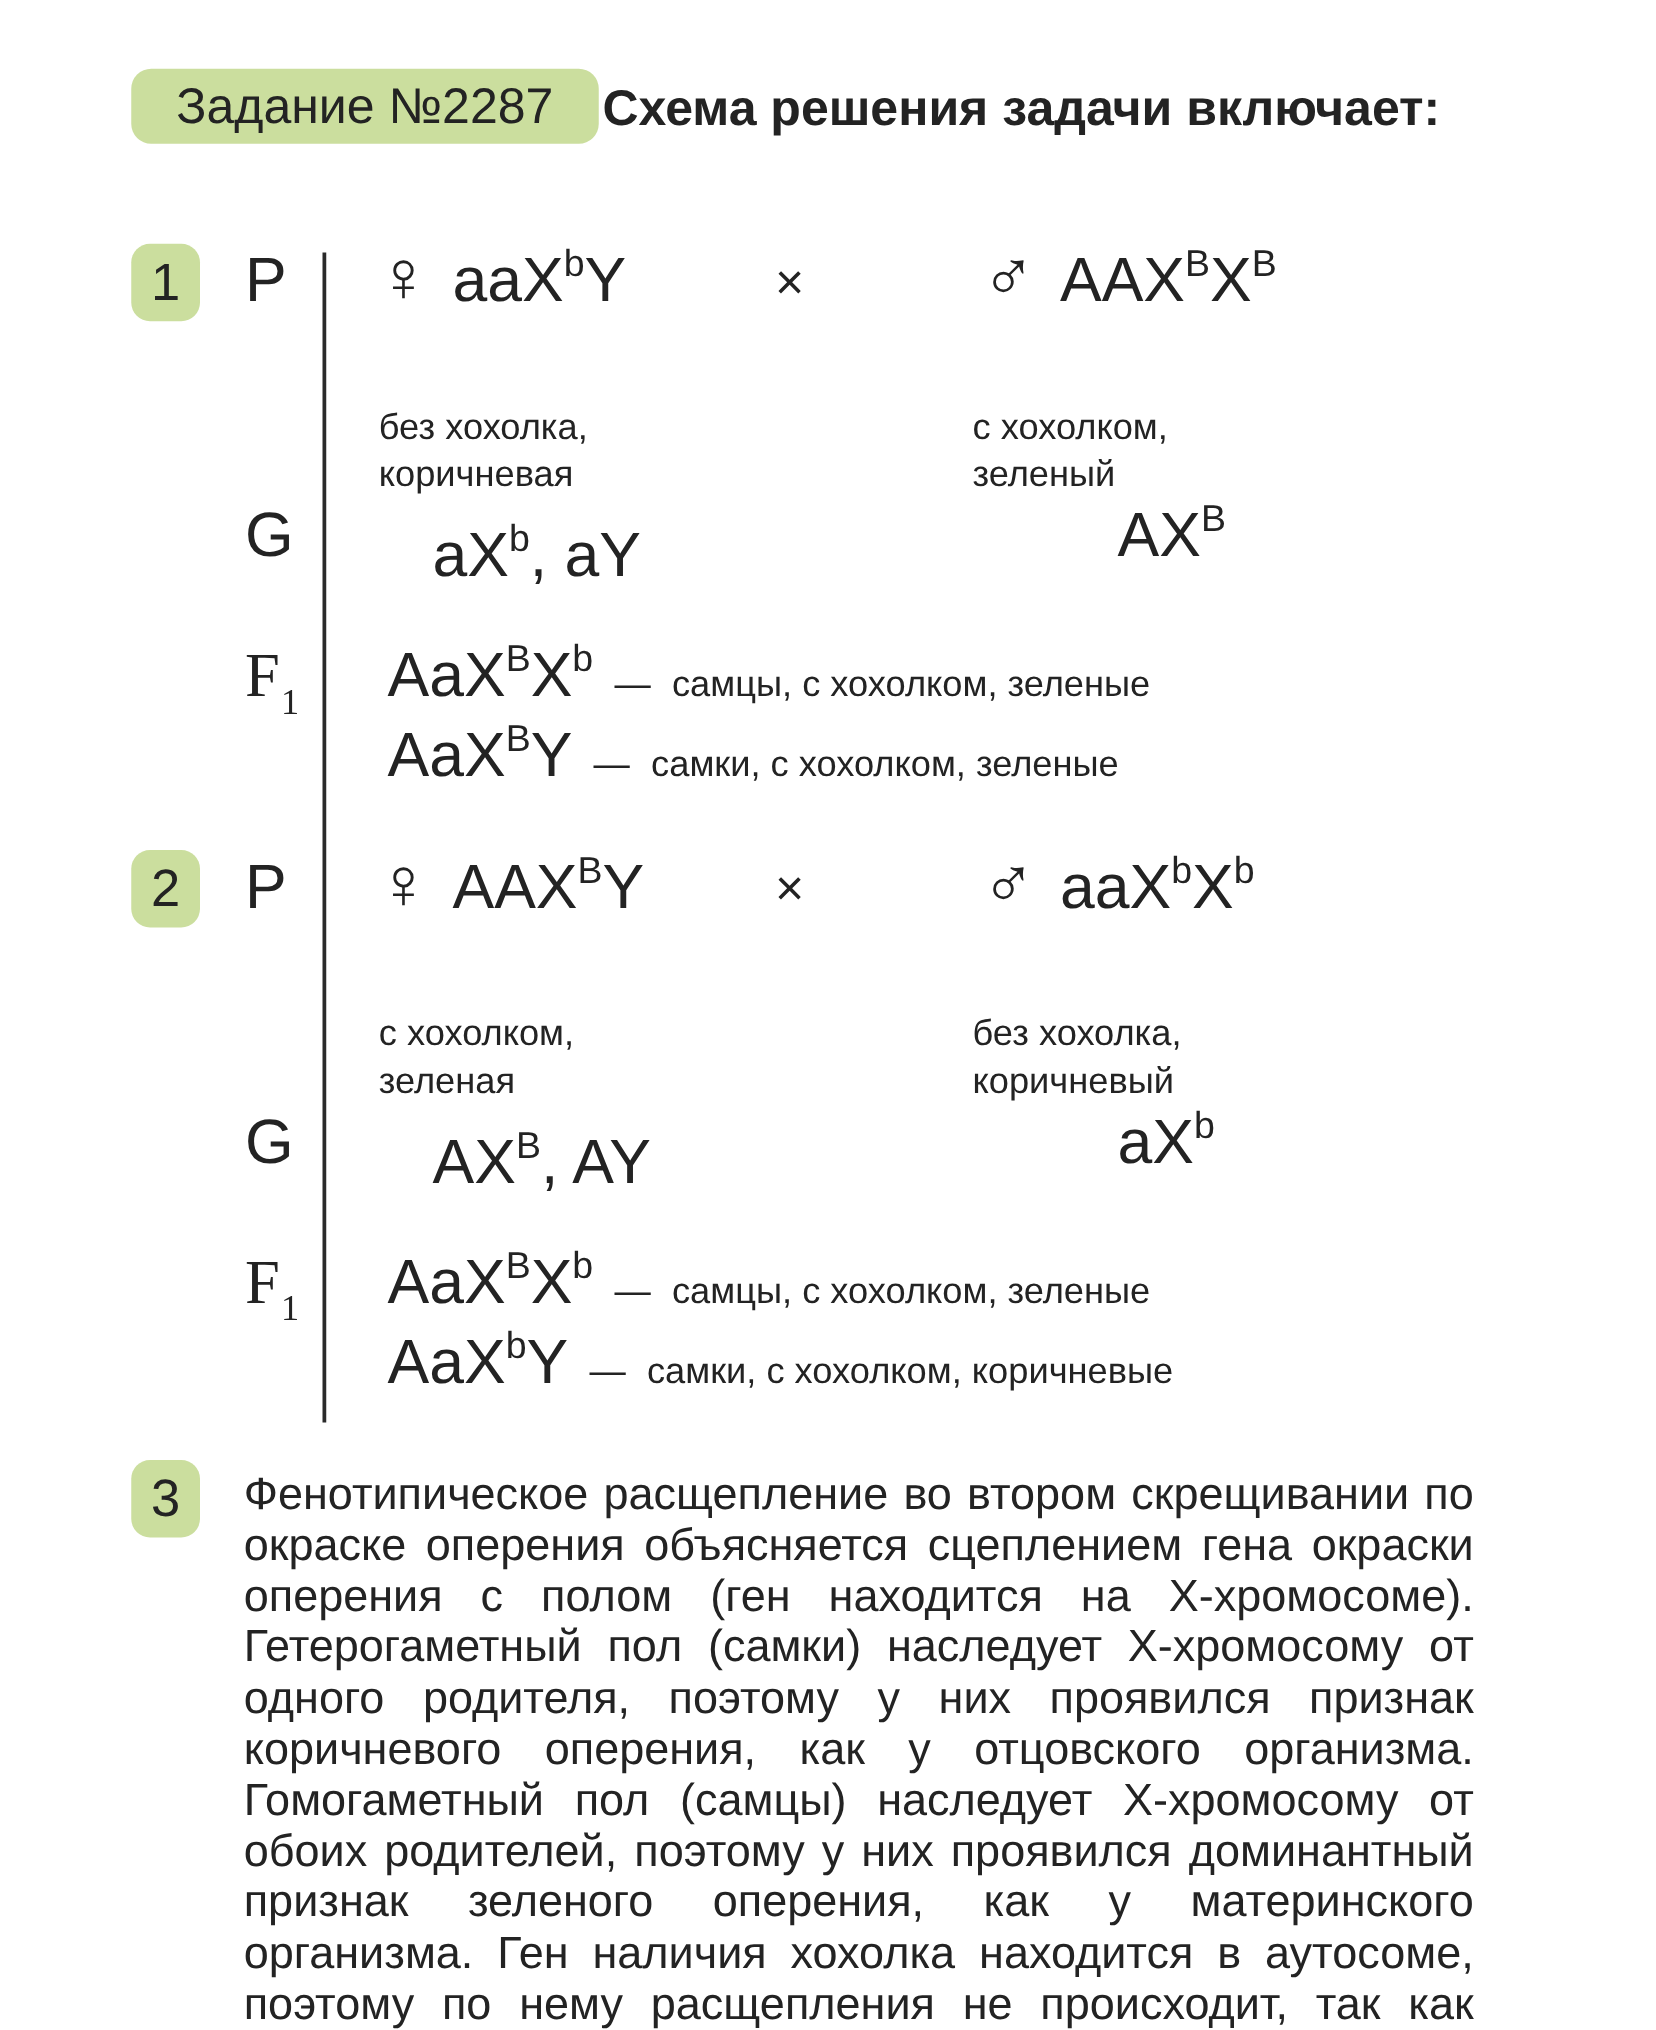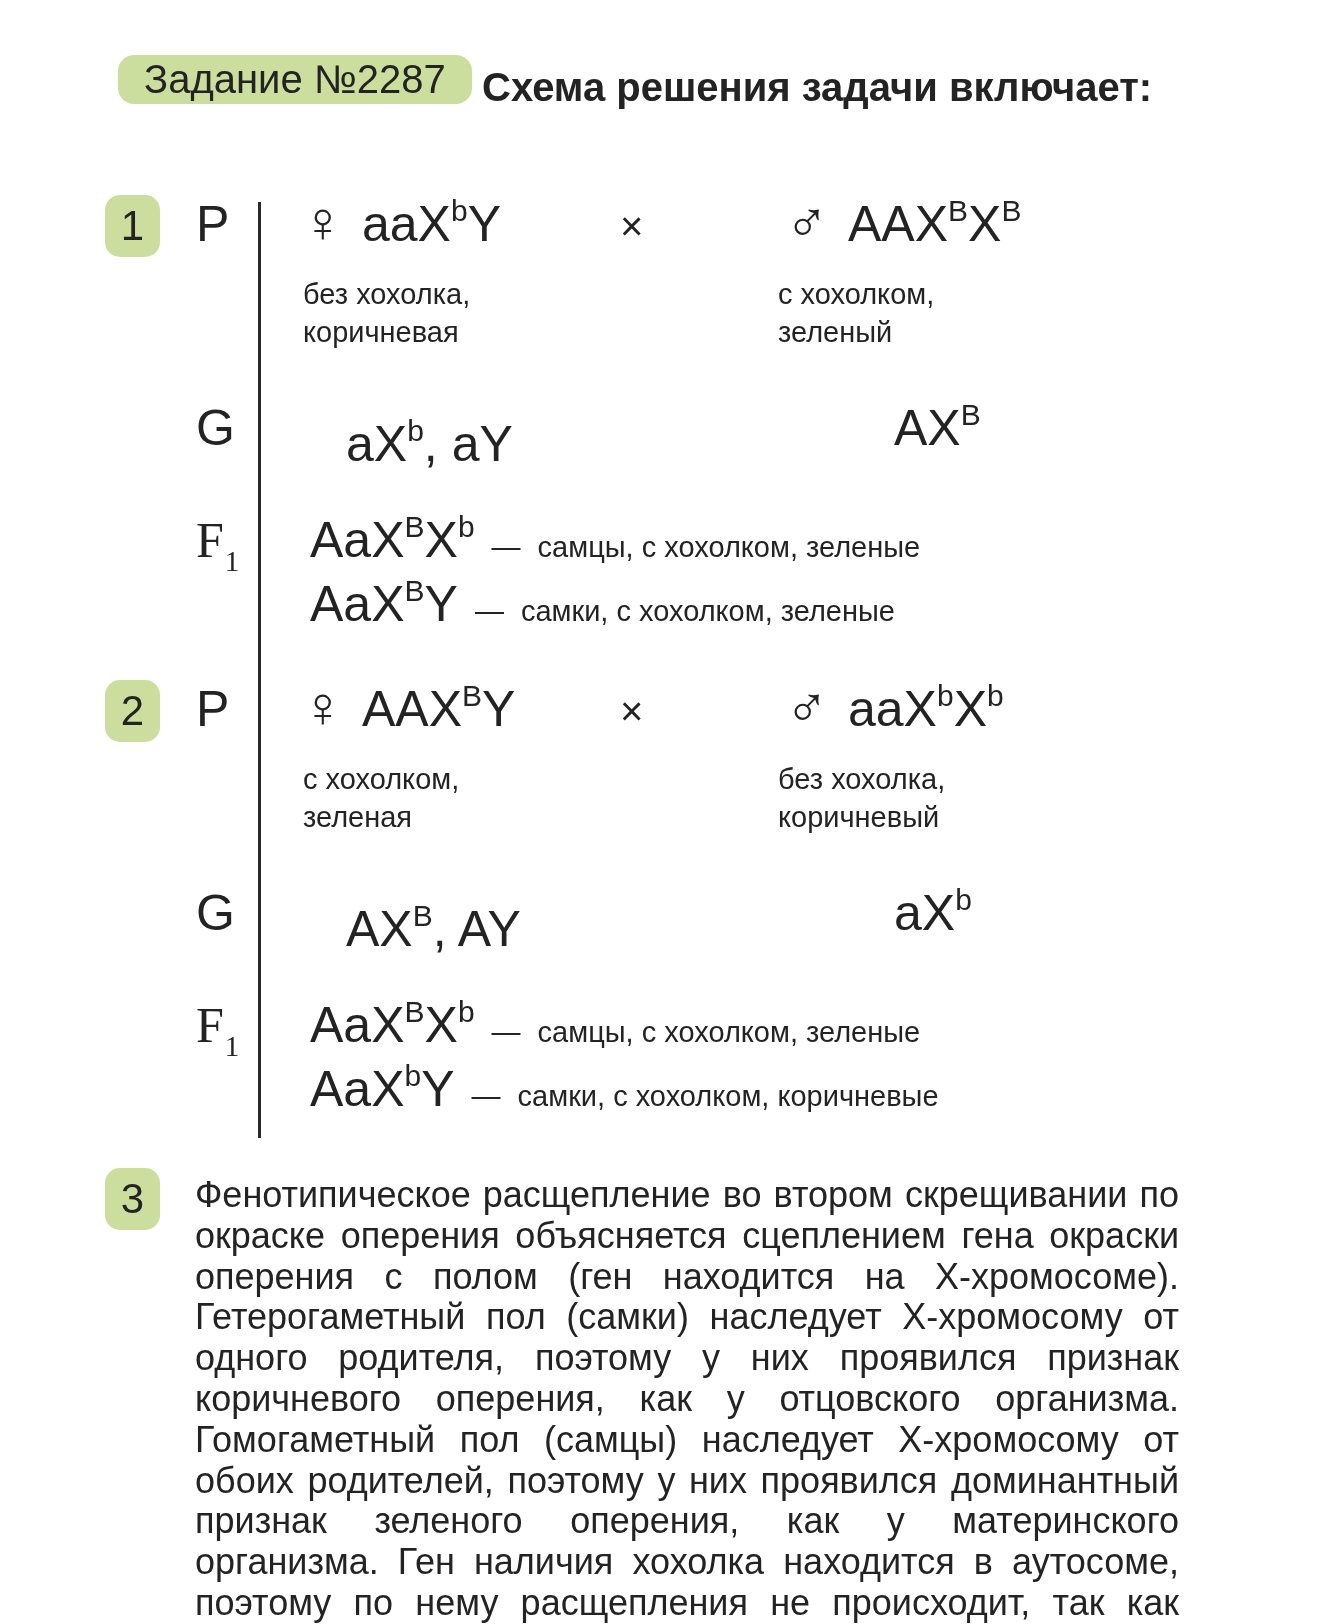--- a/index.html
+++ b/index.html
@@ -13,25 +13,25 @@
     position:relative;
     width:1325px;height:1624px;
     background:var(--bg);
     color:var(--ink);
     font-family:"Liberation Sans","DejaVu Sans",sans-serif;
     overflow:hidden;
     margin:0 auto;
   }
   
   .hdr-badge{
-    position:absolute;left:118px;top:55px;height:49px;
+    position:absolute;left:105px;top:55px;height:60px;
     background:var(--green);
     border-radius:16px;
     display:flex;align-items:center;
-    padding:0 26px;
+    padding:0 36px;
     font-size:40px;
     white-space:nowrap;
   }
   .hdr-title{
     position:absolute;left:482px;top:55px;height:64px;
     display:flex;align-items:center;
     font-size:40px;font-weight:700;
     white-space:nowrap;
   }
   
@@ -48,21 +48,21 @@
     width:3px;height:936px;
     background:#2a2a2a;
   }
   .row-label{position:absolute;font-size:50px;line-height:63px;}
   .subnum{font-size:29px;position:relative;top:14px;margin-left:1px;}
   .big{font-size:50px;line-height:63px;white-space:nowrap;}
   .big .supr{font-size:30px;position:relative;top:-20px;}
   .abs{position:absolute;}
   .sex-symbol{position:absolute;font-size:58px;line-height:66px;font-weight:400;}
   .cross-sign{position:absolute;font-size:40px;line-height:48px;}
-  .pheno{position:absolute;font-size:29px;line-height:38px;}
+  .pheno{position:absolute;font-size:29px;line-height:38px;margin-top:48px;}
   .f-line{position:absolute;display:flex;align-items:baseline;gap:17px;white-space:nowrap;}
   .desc,.dash{font-size:29px;}
   
   .cross{position:absolute;left:0;width:100%;height:470px;}
   .cross-1{top:193px;}
   .cross-2{top:678px;}
   .pos-badge{top:2px;}
   .pos-p{left:196px;top:0;}
   .pos-fsym{left:301px;top:-4px;}
   .pos-fgeno{left:362px;top:0;}

